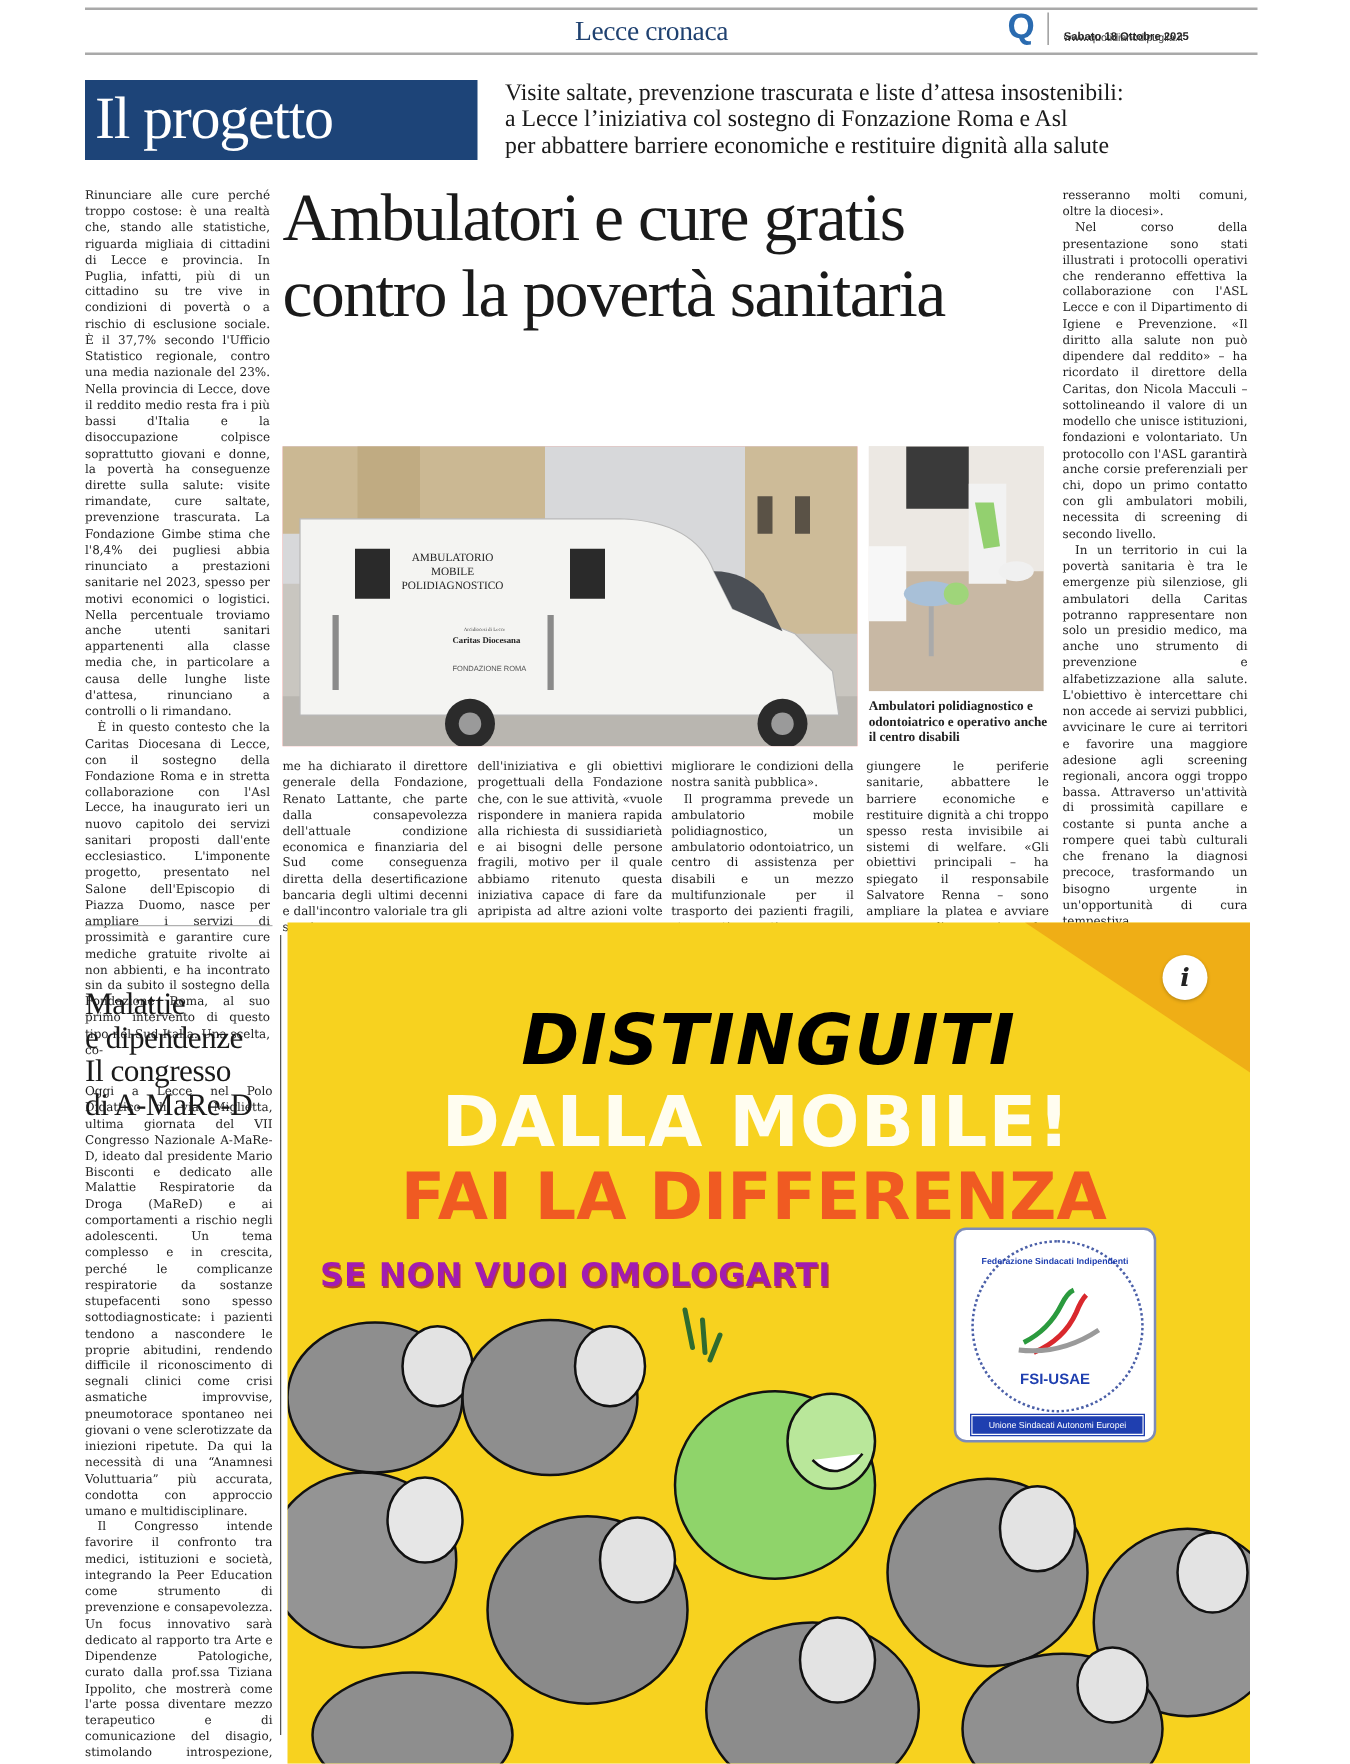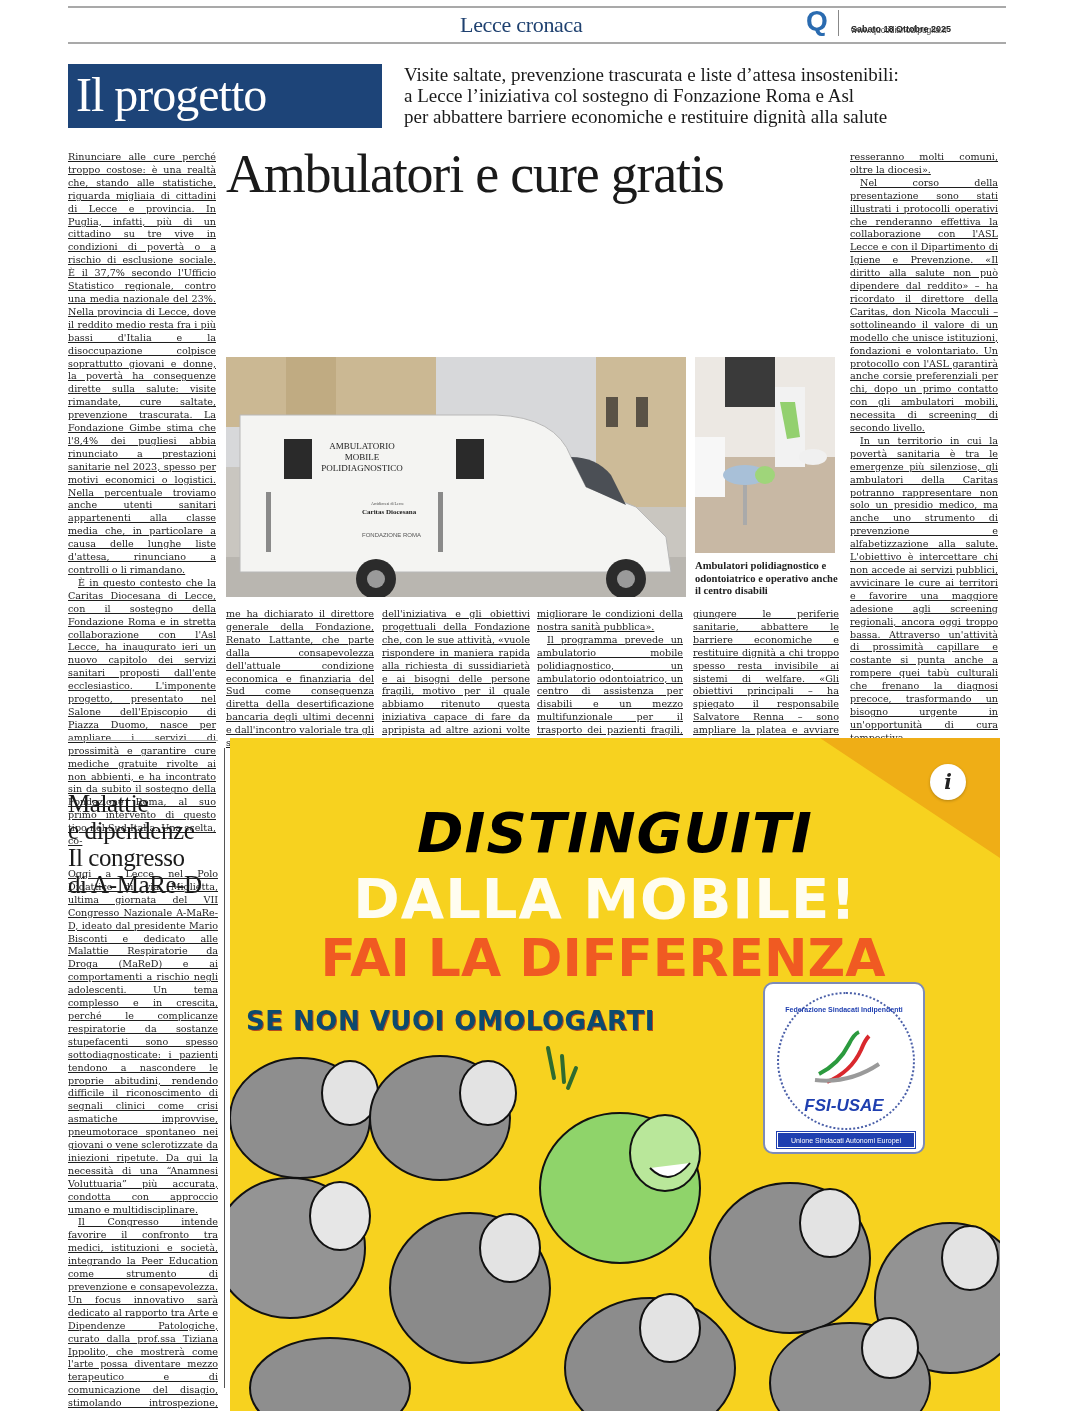--- a/index.html
+++ b/index.html
@@ -15,45 +15,45 @@
 
   .kicker-box { position: absolute; top: 64px; left: 68px; width: 314px; height: 64px; background: #1d4478; }
   .kicker-text { position: absolute; top: 64px; left: 76px; font-family: "Liberation Serif", serif; font-size: 48px; color: #fff; line-height: 62px; letter-spacing: -1px; }
   .subhead { position: absolute; top: 64px; left: 404px; width: 620px; font-family: "Liberation Serif", serif; font-size: 19px; line-height: 21px; color: #1a1a1a; }
   .subhead div { white-space: nowrap; }
 
   .headline { position: absolute; top: 144px; left: 226px; width: 620px; font-family: "Liberation Serif", serif; font-size: 54px; line-height: 61px; color: #1a1a1a; letter-spacing: -1.2px; }
   .headline div { white-space: nowrap; }
 
   .col { position: absolute; font-family: "DejaVu Serif", serif; font-size: 9.6px; line-height: 12.9px; text-align: justify; hyphens: manual; color: #1e1e1e; }
-  .col p { text-indent: 0; text-decoration: underline; }
+  .col p { text-indent: 0; }
   .col p.ind { text-indent: 10px; }
   .sig { text-align: right; font-weight: bold; font-size: 10px; }
   .rr { font-family: "Liberation Sans", sans-serif; font-size: 5px; letter-spacing: 0.3px; color: #555; text-align: right; margin-top: 4px; }
 
   .photo-main { position: absolute; top: 357px; left: 226px; width: 460px; height: 240px; overflow: hidden; background: #fca5a5; }
   .photo-dental { position: absolute; top: 357px; left: 695px; width: 140px; height: 196px; overflow: hidden; background: #e9e4de; }
   .caption { position: absolute; top: 560px; left: 695px; width: 145px; font-family: "Liberation Serif", serif; font-weight: bold; font-size: 10.6px; line-height: 12.5px; color: #222; }
 
   .sidebar-rule { position: absolute; top: 740px; left: 68px; width: 150px; height: 1px; background: #b0b0b0; }
   .sidebar-vrule { position: absolute; top: 748px; left: 224px; width: 1px; height: 640px; background: #555; }
   .side-title { position: absolute; top: 754px; left: 68px; width: 160px; font-family: "Liberation Serif", serif; font-size: 25px; line-height: 27px; color: #1a1a1a; letter-spacing: -0.4px; margin-top: 36px; }
 
   .ad { position: absolute; top: 738px; left: 230px; width: 770px; height: 673px; overflow: hidden; background: #f7d21f; }
   .ad-line { position: absolute; left: 0; width: 100%; text-align: center; font-family: "DejaVu Sans", sans-serif; font-weight: bold; }
   .ad-l1 { top: 62px; font-size: 56px; color: #000000; letter-spacing: 1px; font-style: italic; }
   .ad-l2 { top: 128px; font-size: 56px; color: #fffdf0; letter-spacing: 1px; left: -10px; }
   .ad-l3 { top: 190px; font-size: 52px; color: #f05a22; letter-spacing: 0px; left: -12px; }
-  .ad-l4 { position: absolute; top: 268px; left: 16px; font-family: "DejaVu Sans", sans-serif; font-weight: bold; font-size: 26px; color: #0c4a6e; letter-spacing: 0.5px; text-shadow: 1px 1px 0 #b64a1c; }
+  .ad-l4 { position: absolute; top: 268px; left: 26px; font-family: "DejaVu Sans", sans-serif; font-weight: bold; font-size: 26px; color: #a21caf; letter-spacing: 0.5px; text-shadow: 1px 1px 0 #b64a1c; }
   .info-btn { position: absolute; top: 26px; left: 700px; width: 36px; height: 36px; border-radius: 50%; background: #fff; box-shadow: 0 1px 3px rgba(0,0,0,.25); text-align: center; line-height: 36px; font-family: "DejaVu Serif", serif; font-weight: bold; font-style: italic; font-size: 20px; color: #222; }
   .corner-wedge { position: absolute; top: 0; right: 0; width: 0; height: 0; border-top: 120px solid #efae16; border-left: 180px solid transparent; }
   .logo-box { position: absolute; top: 244px; left: 533px; width: 162px; height: 172px; background: #fff; border-radius: 10px; border: 2px solid #7d8bb8; }
   .logo-ring { position: absolute; top: 8px; left: 12px; width: 138px; height: 138px; border-radius: 50%; border: 2px dotted #4a5fa8; }
   .logo-band { position: absolute; left: 12px; top: 148px; width: 138px; height: 16px; background: #1f3fb0; color: #fff; font-family: "Liberation Sans", sans-serif; font-size: 7px; line-height: 16px; text-align: center; border: 1px solid #fff; outline: 1px solid #1f3fb0; }
-  .logo-fsi { position: absolute; top: 112px; left: 0; width: 100%; text-align: center; font-family: "Liberation Sans", sans-serif; font-weight: bold; font-style: italic; font-size: 17px; color: #1f3fb0; }
+  .logo-fsi { position: absolute; top: 112px; left: 0; width: 100%; text-align: center; font-family: "Liberation Sans", sans-serif; font-weight: bold; font-size: 12px; color: #1f3fb0; }
   .logo-arc { position: absolute; top: 18px; left: 0; width: 100%; text-align: center; font-family: "Liberation Sans", sans-serif; font-weight: bold; font-size: 9px; color: #1f3fb0; }
 </style>
 </head>
 <body>
 
 <div class="hline" style="top:6px"></div>
 <div class="section-title">Lecce cronaca</div>
 <div class="q-logo">Q</div>
 <div class="masthead-sep"></div>
 <div class="date">Sabato 18 Ottobre 2025</div>
@@ -63,20 +63,21 @@
 <div class="kicker-box"></div>
 <div class="kicker-text">Il progetto</div>
 <div class="subhead">
   <div>Visite saltate, prevenzione trascurata e liste d’attesa insostenibili:</div>
   <div>a Lecce l’iniziativa col sostegno di Fonzazione Roma e Asl</div>
   <div>per abbattere barriere economiche e restituire dignità alla salute</div>
 </div>
 
 <div class="headline">
   <div>Ambulatori e cure gratis</div>
+  <div>contro la povertà sanitaria</div>
 </div>
 
 <div class="col" style="top:151px;left:68px;width:148px;">
   <p>Rinunciare alle cure perché troppo costose: è una realtà che, stando alle statistiche, riguarda migliaia di cittadini di Lecce e provincia. In Puglia, infatti, più di un cittadino su tre vive in condizioni di povertà o a rischio di esclusione sociale. È il 37,7% secondo l'Ufficio Statistico regionale, contro una media nazionale del 23%. Nella provincia di Lecce, dove il reddito medio resta fra i più bassi d'Italia e la disoccupazione colpisce soprattutto giovani e donne, la povertà ha conseguenze dirette sulla salute: visite rimandate, cure saltate, prevenzione trascurata. La Fondazione Gimbe stima che l'8,4% dei pugliesi abbia rinunciato a prestazioni sanitarie nel 2023, spesso per motivi economici o logistici. Nella percentuale troviamo anche utenti sanitari appartenenti alla classe media che, in particolare a causa delle lunghe liste d'attesa, rinunciano a controlli o li rimandano.</p>
   <p class="ind">È in questo contesto che la Caritas Diocesana di Lecce, con il sostegno della Fondazione Roma e in stretta collaborazione con l'Asl Lecce, ha inaugurato ieri un nuovo capitolo dei servizi sanitari proposti dall'ente ecclesiastico. L'imponente progetto, presentato nel Salone dell'Episcopio di Piazza Duomo, nasce per ampliare i servizi di prossimità e garantire cure mediche gratuite rivolte ai non abbienti, e ha incontrato sin da subito il sostegno della Fondazione Roma, al suo primo intervento di questo tipo nel Sud Italia. Una scelta, co-</p>
 </div>
 
 <div class="photo-main">
   <svg width="460" height="240" viewBox="0 0 460 240">
     <rect width="460" height="240" fill="#c9c6c0"></rect>

